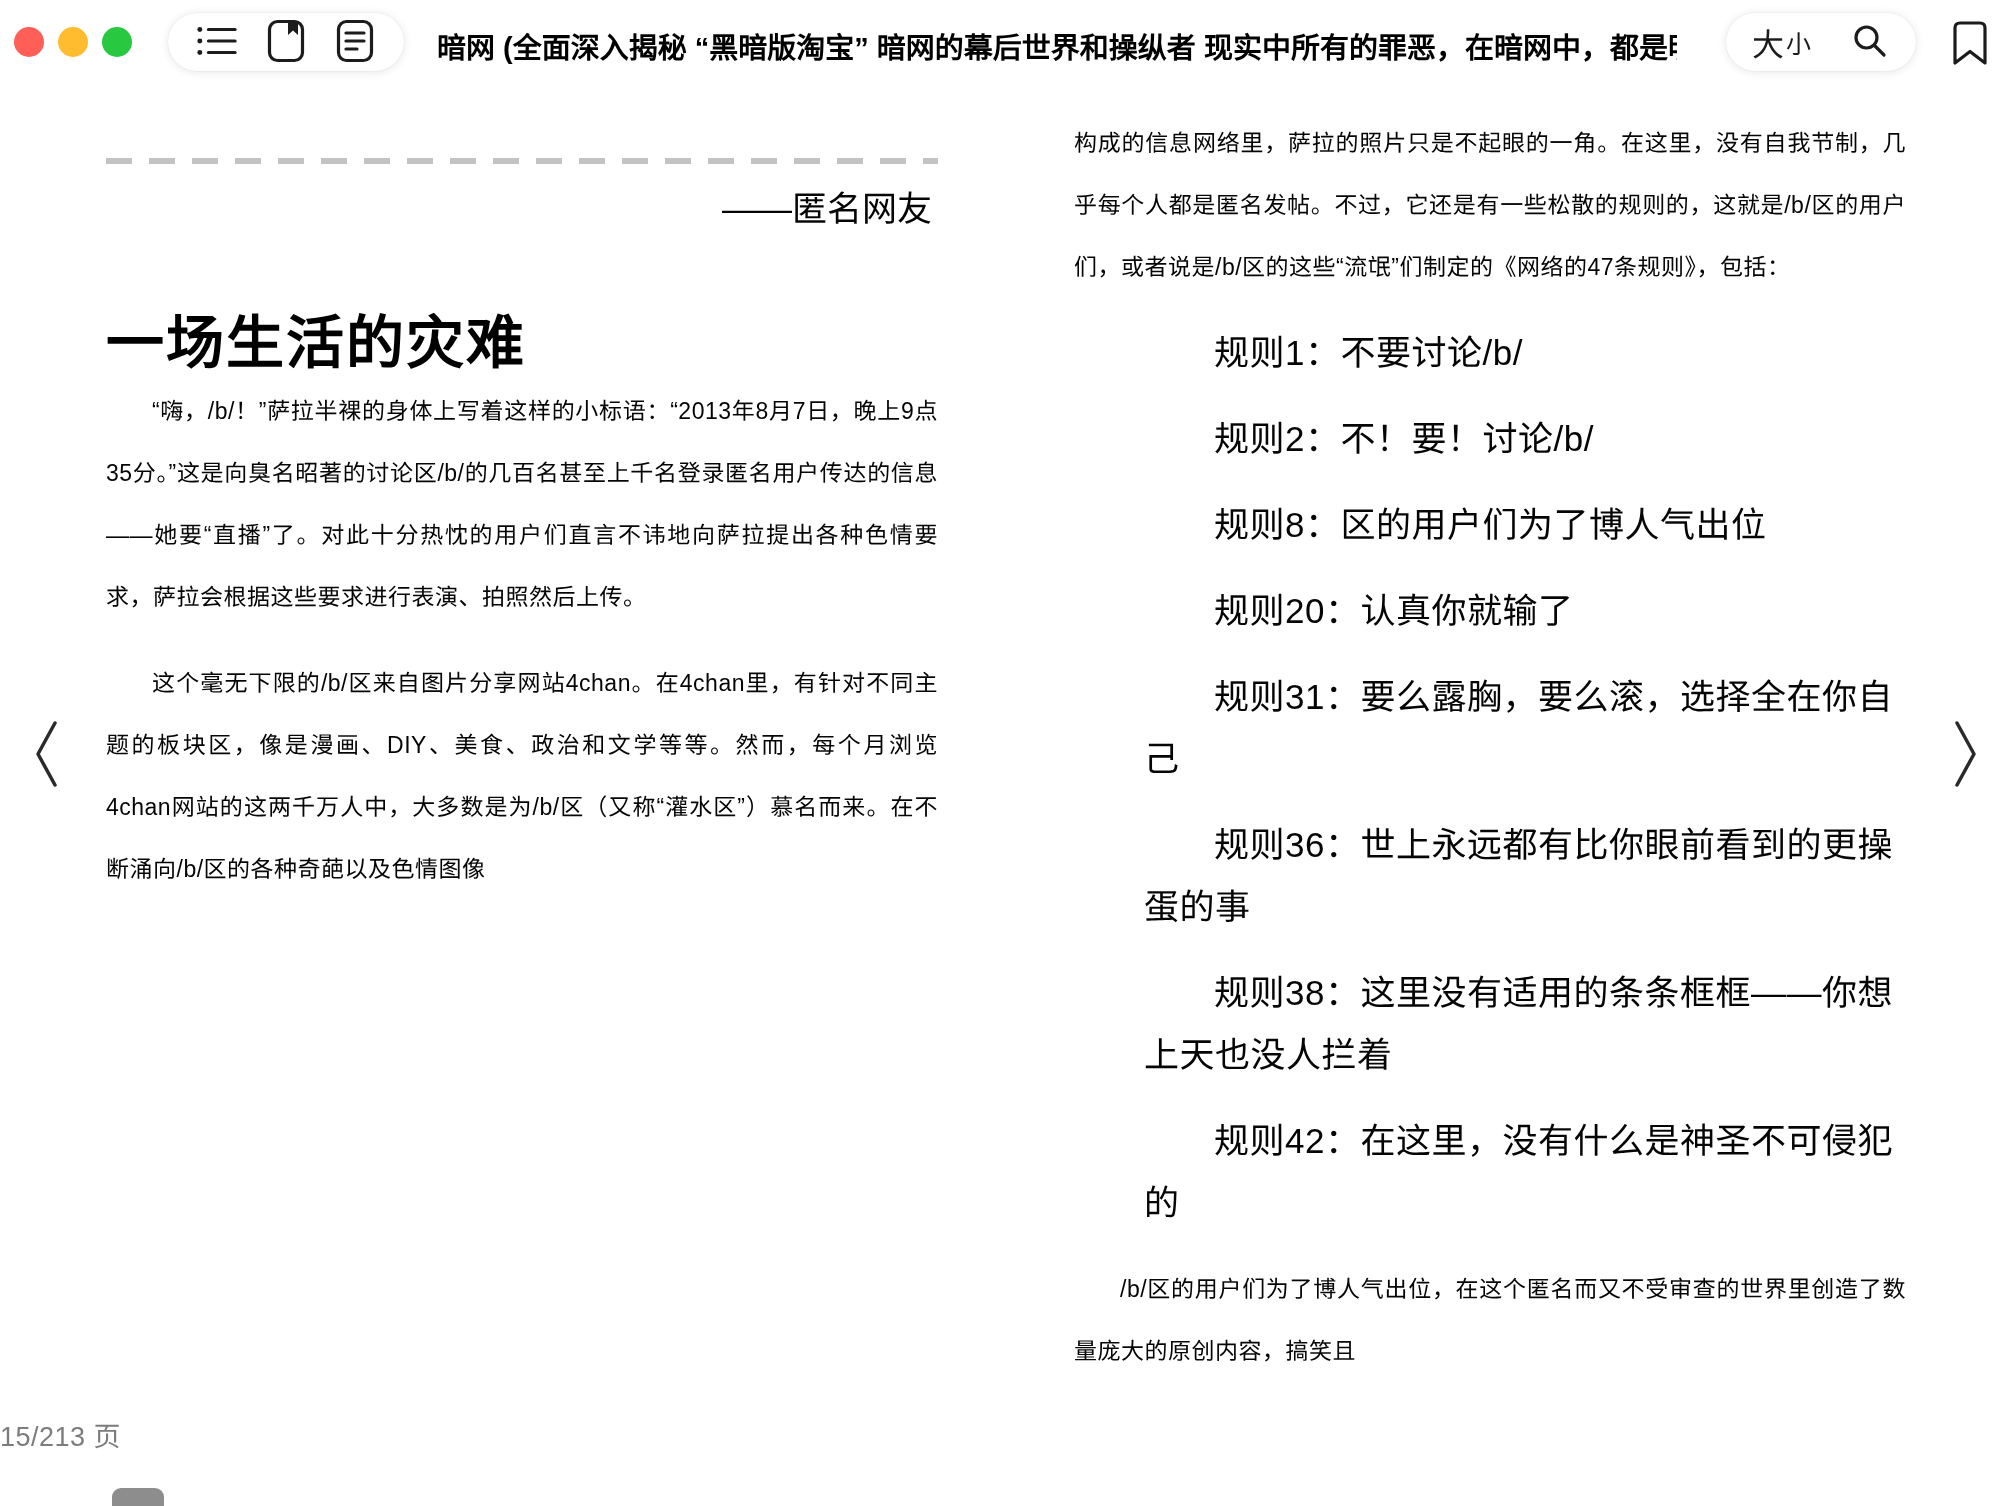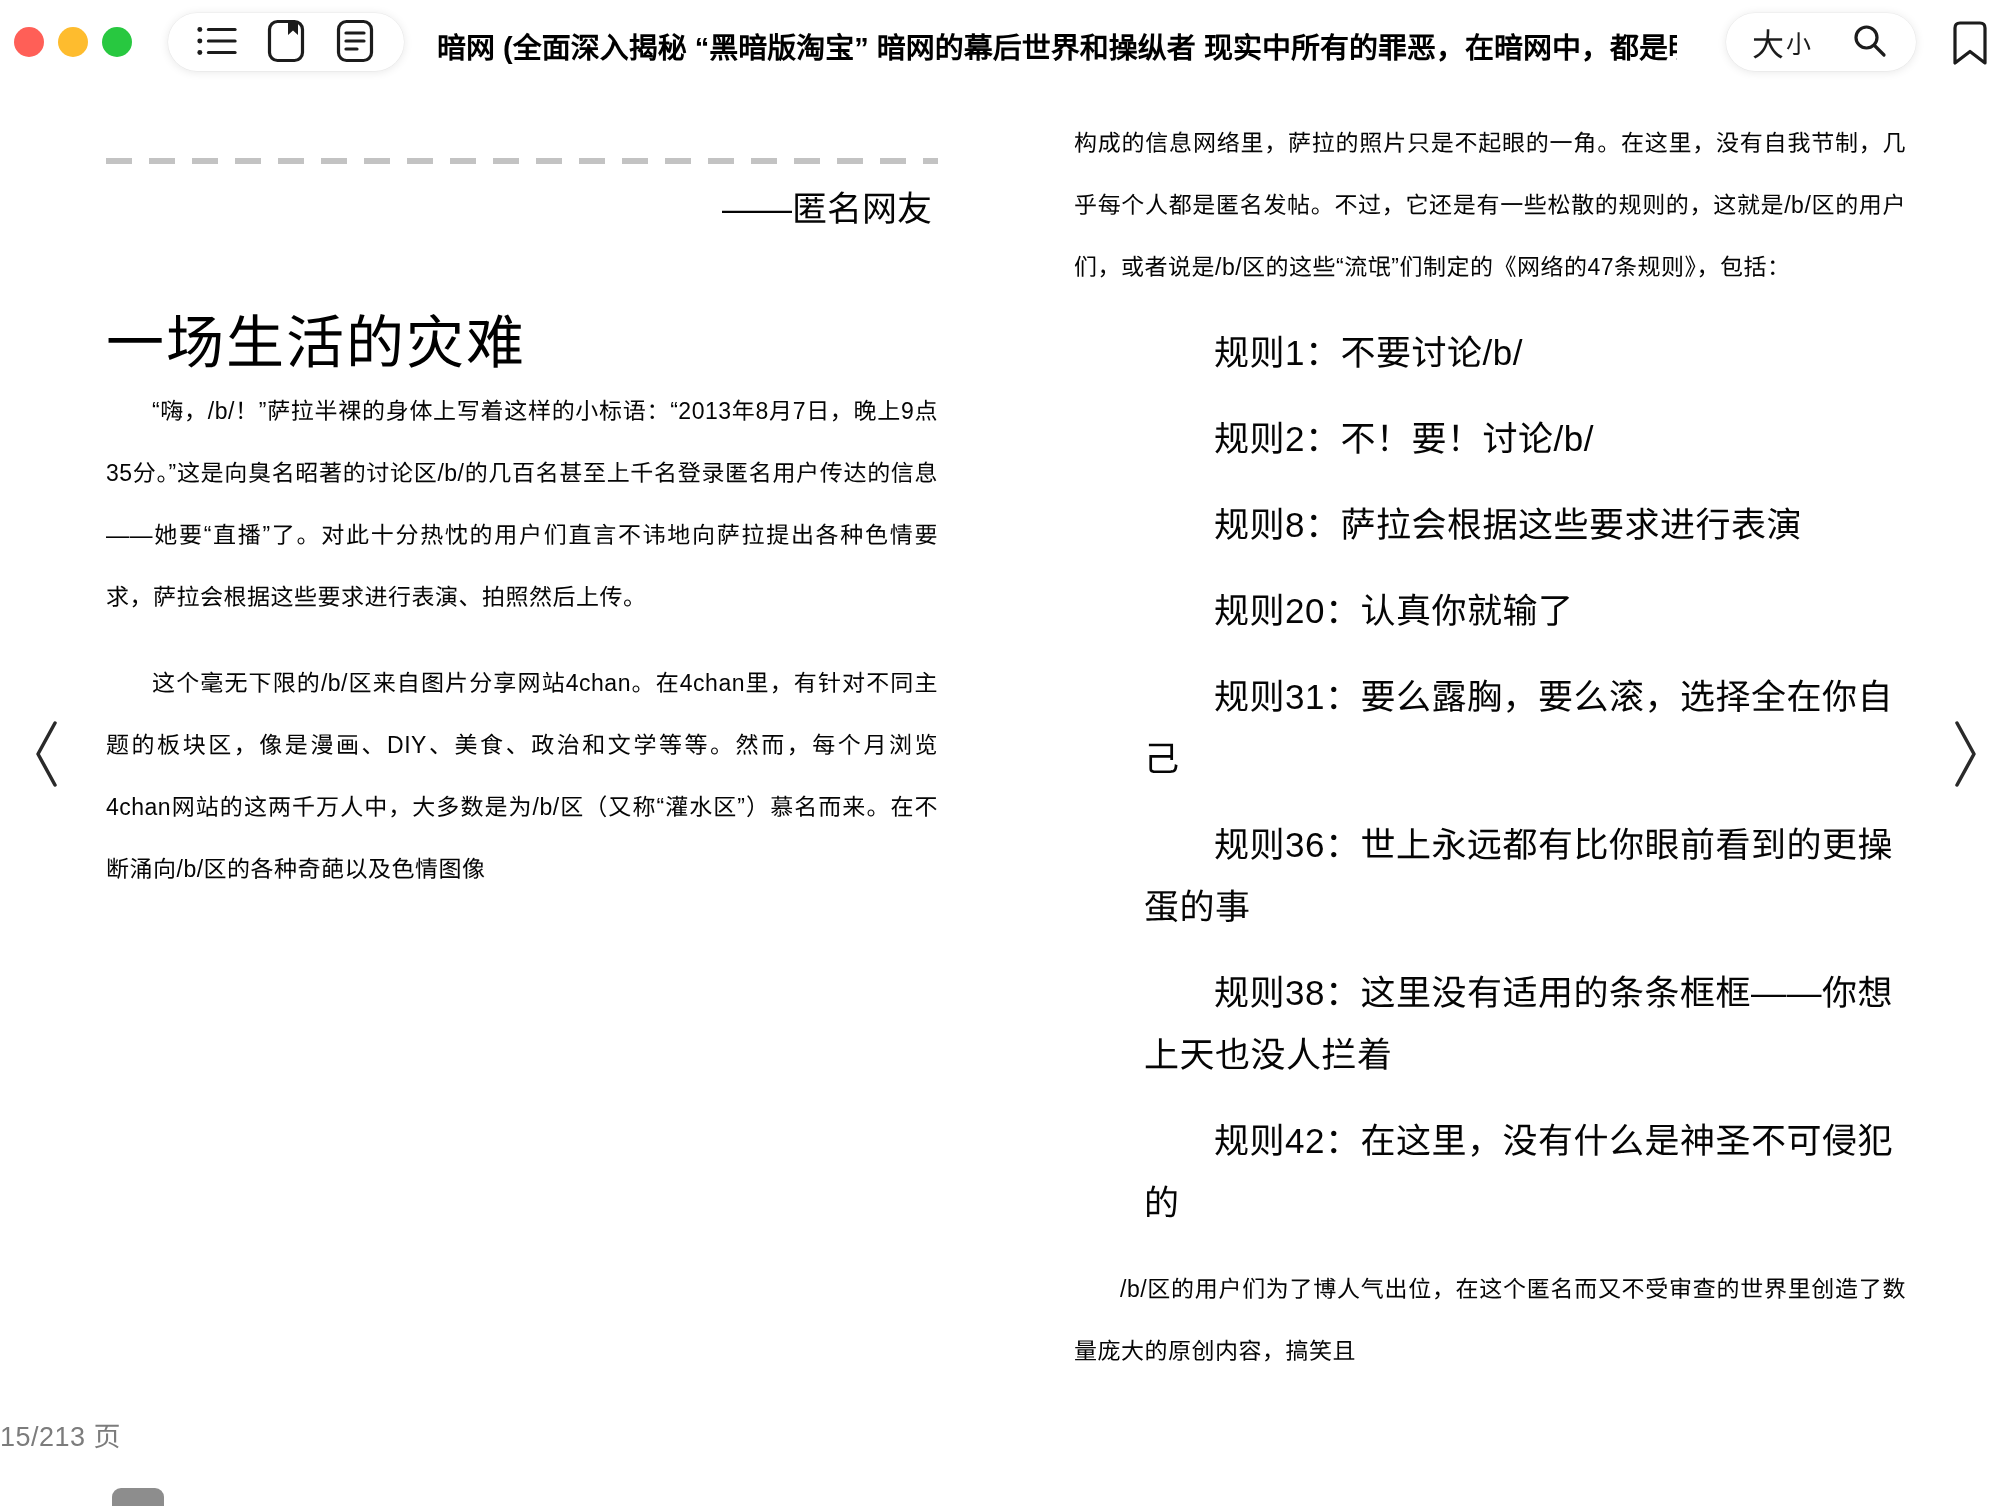--- a/index.html
+++ b/index.html
@@ -43,21 +43,21 @@
   h1.chapter {
     max-width:748px; margin:14px auto 0; text-align:center;
     font-size:62px; line-height:80px; font-weight:800; color:#000; letter-spacing:1px;
   }
   .divider {
     margin-top:46px; height:6px;
     background:repeating-linear-gradient(90deg,#c3c3c3 0 26px, transparent 26px 43px);
   }
   .epigraph   { margin-top:46px; text-align:center; font-size:35px; line-height:62px; }
   .attribution{ margin:14px 6px 0 0; text-align:right; font-size:35px; line-height:62px; }
-  h2.section  { margin-top:56px; font-size:58px; font-weight:400; color:#000; letter-spacing:2px; }
+  h2.section  { margin-top:56px; font-size:58px; font-weight:700; color:#000; letter-spacing:2px; }
   p.body {
     font-size:23px; line-height:62px; text-align:justify; color:#050505; letter-spacing:0.5px;
   }
   p.indent { text-indent:2em; }
   .col-left p.body:first-of-type { margin-top:44px; }
   .col-left p.body + p.body { margin-top:24px; }
   p.rule {
     font-size:35px; line-height:62px; letter-spacing:0.5px;
     margin:24px 0 24px 70px; text-indent:2em;
   }
@@ -156,21 +156,21 @@
     <p class="attribution">——匿名网友</p>
     <h2 class="section">一场生活的灾难</h2>
     <p class="body indent">“嗨，/b/！”萨拉半裸的身体上写着这样的小标语：“2013年8月7日，晚上9点35分。”这是向臭名昭著的讨论区/b/的几百名甚至上千名登录匿名用户传达的信息——她要“直播”了。对此十分热忱的用户们直言不讳地向萨拉提出各种色情要求，萨拉会根据这些要求进行表演、拍照然后上传。</p>
     <p class="body indent">这个毫无下限的/b/区来自图片分享网站4chan。在4chan里，有针对不同主题的板块区，像是漫画、DIY、美食、政治和文学等等。然而，每个月浏览4chan网站的这两千万人中，大多数是为/b/区（又称“灌水区”）慕名而来。在不断涌向/b/区的各种奇葩以及色情图像</p>
   </section>
 
   <section class="col col-right">
     <p class="body">构成的信息网络里，萨拉的照片只是不起眼的一角。在这里，没有自我节制，几乎每个人都是匿名发帖。不过，它还是有一些松散的规则的，这就是/b/区的用户们，或者说是/b/区的这些“流氓”们制定的《网络的47条规则》，包括：</p>
     <p class="rule">规则1：不要讨论/b/</p>
     <p class="rule">规则2：不！要！讨论/b/</p>
-    <p class="rule">规则8：萨拉会根据这些要求进行表演</p>
+    <p class="rule">规则8：区的用户们为了博人气出位</p>
     <p class="rule">规则20：认真你就输了</p>
     <p class="rule">规则31：要么露胸，要么滚，选择全在你自己</p>
     <p class="rule">规则36：世上永远都有比你眼前看到的更操蛋的事</p>
     <p class="rule">规则38：这里没有适用的条条框框——你想上天也没人拦着</p>
     <p class="rule">规则42：在这里，没有什么是神圣不可侵犯的</p>
     <p class="body indent closing">/b/区的用户们为了博人气出位，在这个匿名而又不受审查的世界里创造了数量庞大的原创内容，搞笑且</p>
   </section>
 </main>
 
 <button class="nav left">

